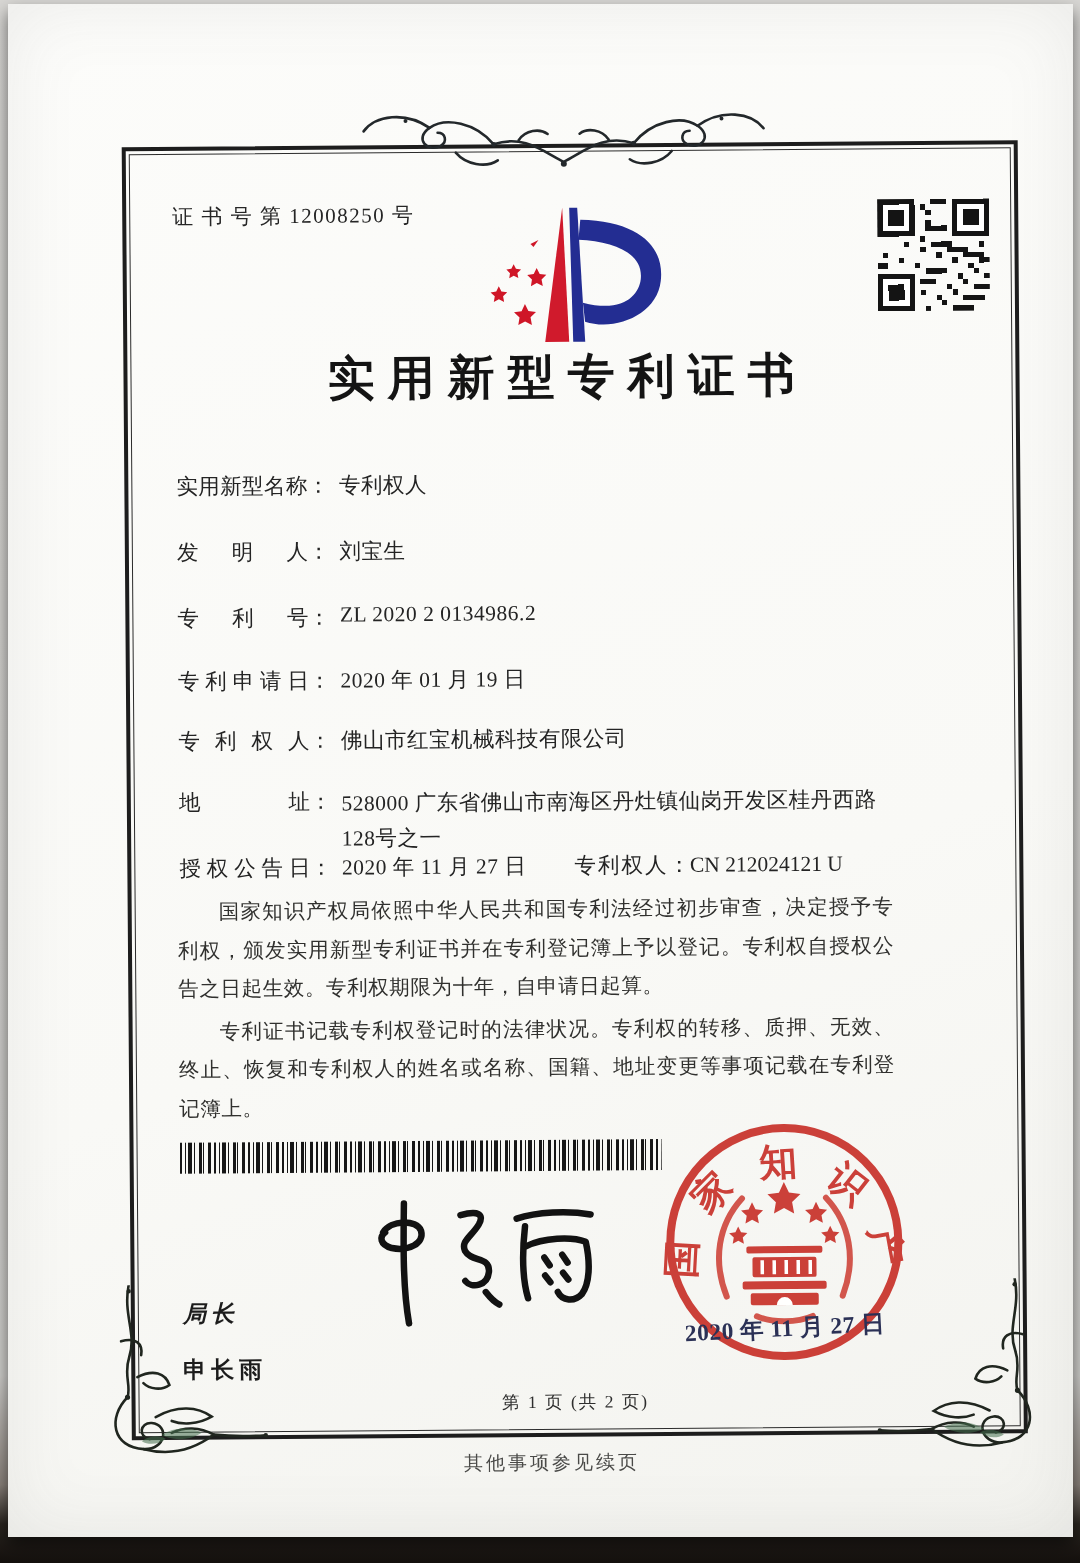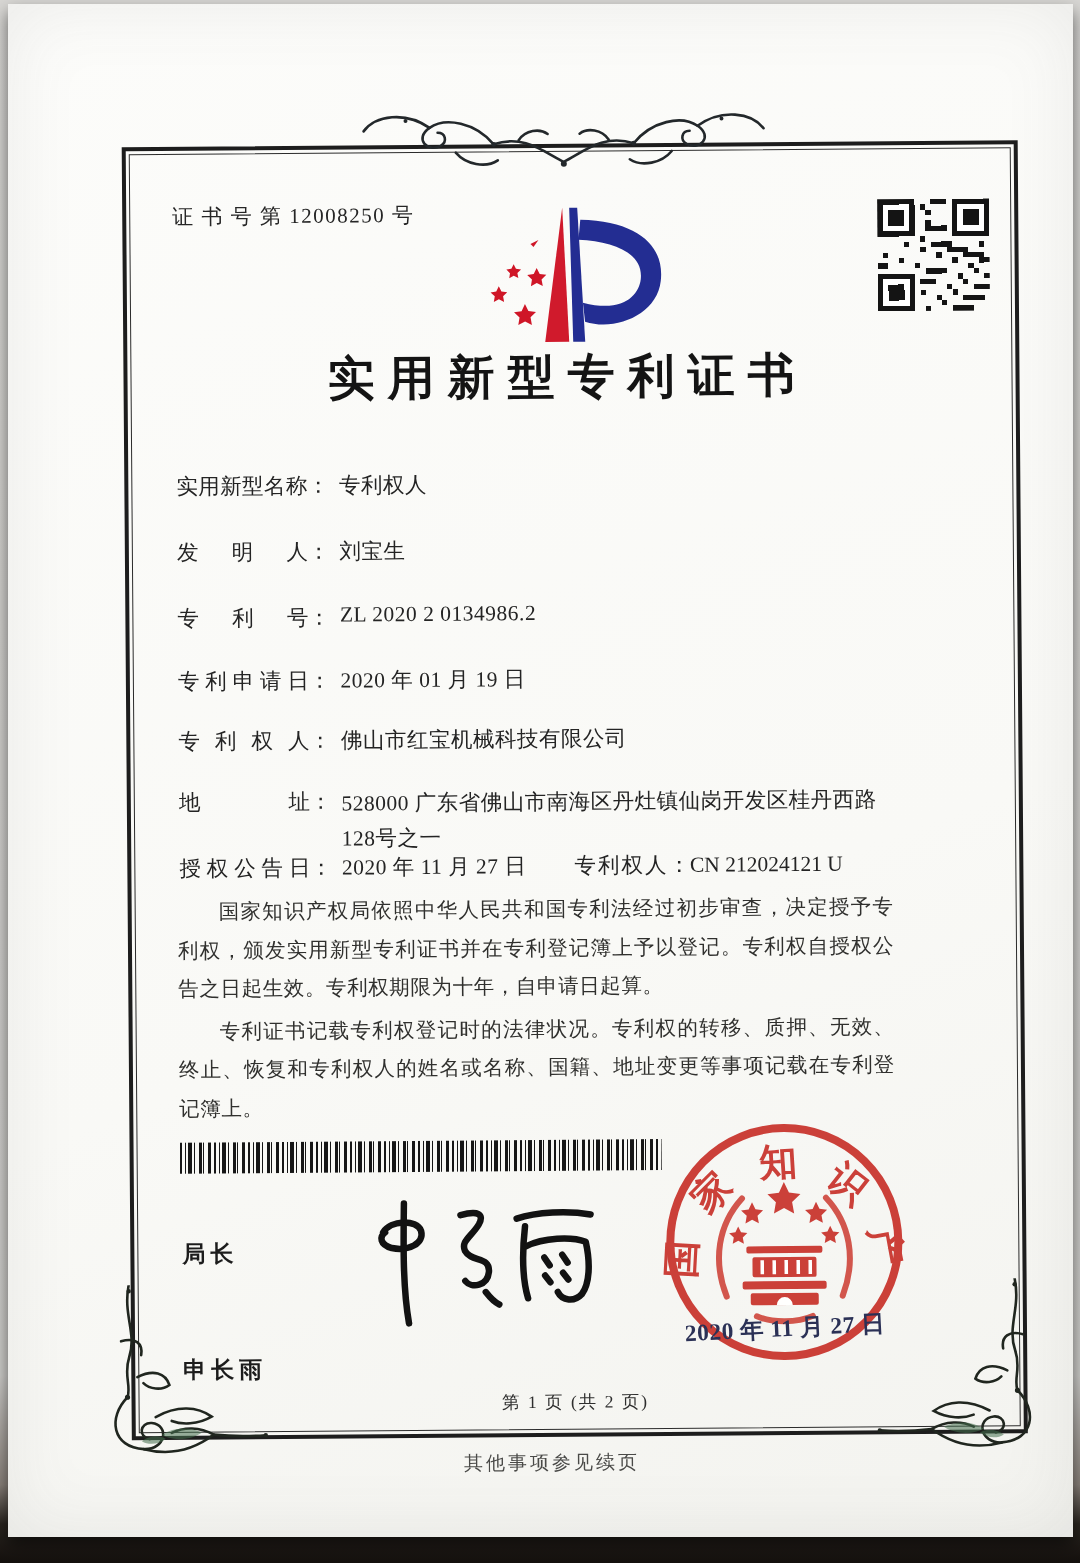--- a/index.html
+++ b/index.html
@@ -43,21 +43,21 @@
 
   .barcode{position:absolute;left:168px;top:1136px;width:482px;height:31px;
     background:repeating-linear-gradient(90deg,
       #161616 0 2px,transparent 2px 5px,#161616 5px 6px,transparent 6px 8px,
       #161616 8px 12px,transparent 12px 14px,#161616 14px 15px,transparent 15px 19px,
       #161616 19px 22px,transparent 22px 23px,#161616 23px 24px,transparent 24px 28px,
       #161616 28px 31px,transparent 31px 34px);}
 
   .director{position:absolute;left:170px;font-size:23px;font-weight:700;
     font-family:"Liberation Sans","DejaVu Sans",sans-serif;color:#1c1c1c;letter-spacing:5px;}
-  #director-title{top:1232px;} #director-name{top:1348px;}
+  #director-title{top:1292px;font-style:italic;} #director-name{top:1348px;}
   .signature{position:absolute;left:322px;top:1188px;width:280px;height:138px;transform:rotate(-2deg);}
 
   .seal{position:absolute;left:648px;top:1118px;width:248px;height:252px;}
   .seal svg{position:absolute;inset:0;}
   .seal-date{position:absolute;left:0;top:192px;width:100%;text-align:center;
     font-size:23.5px;font-weight:700;color:#2b3156;letter-spacing:0.5px;transform:rotate(-2.5deg);}
 
   .page-footer{position:absolute;left:118px;top:1386px;width:888px;text-align:center;
     font-size:17.5px;color:#2e2e2e;letter-spacing:2px;}
   .cont-note{position:absolute;left:118px;top:1446px;width:840px;text-align:center;

